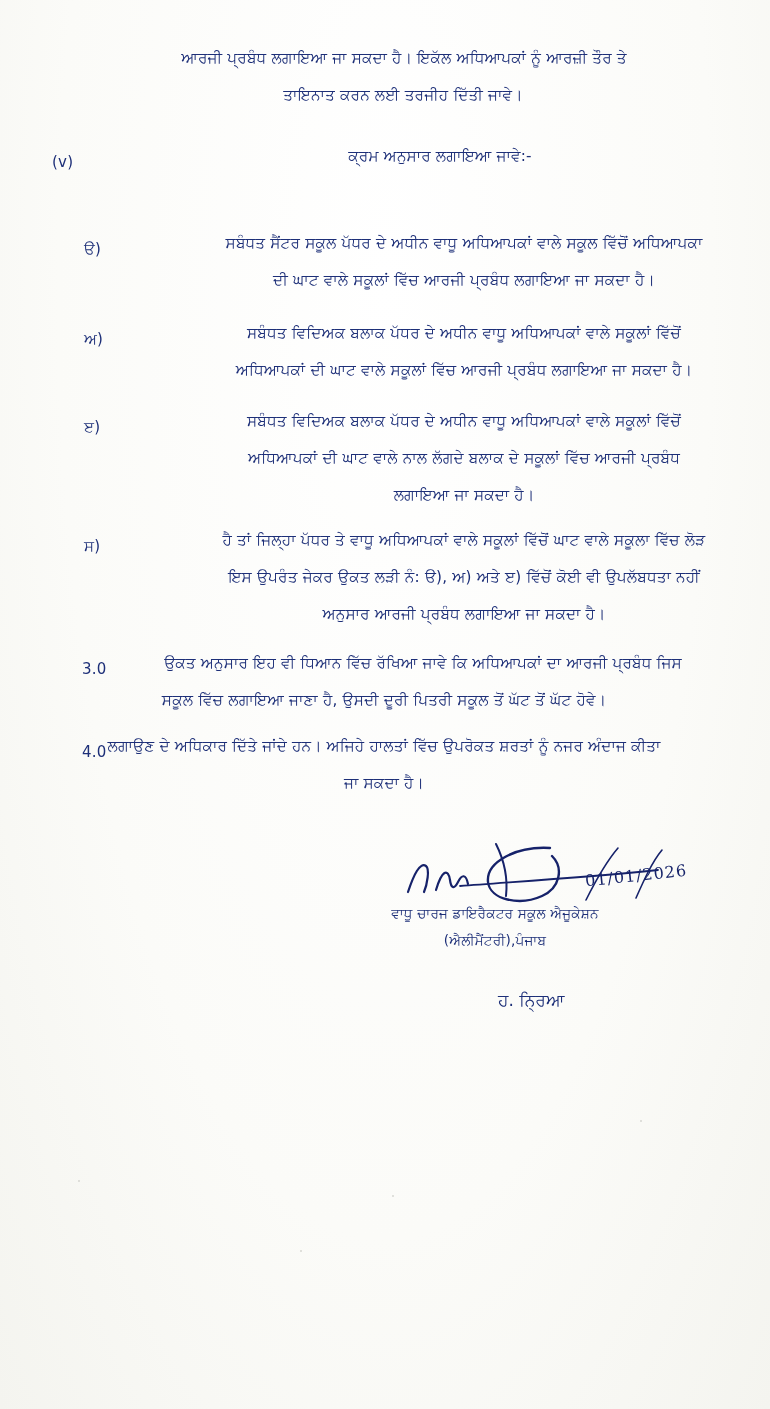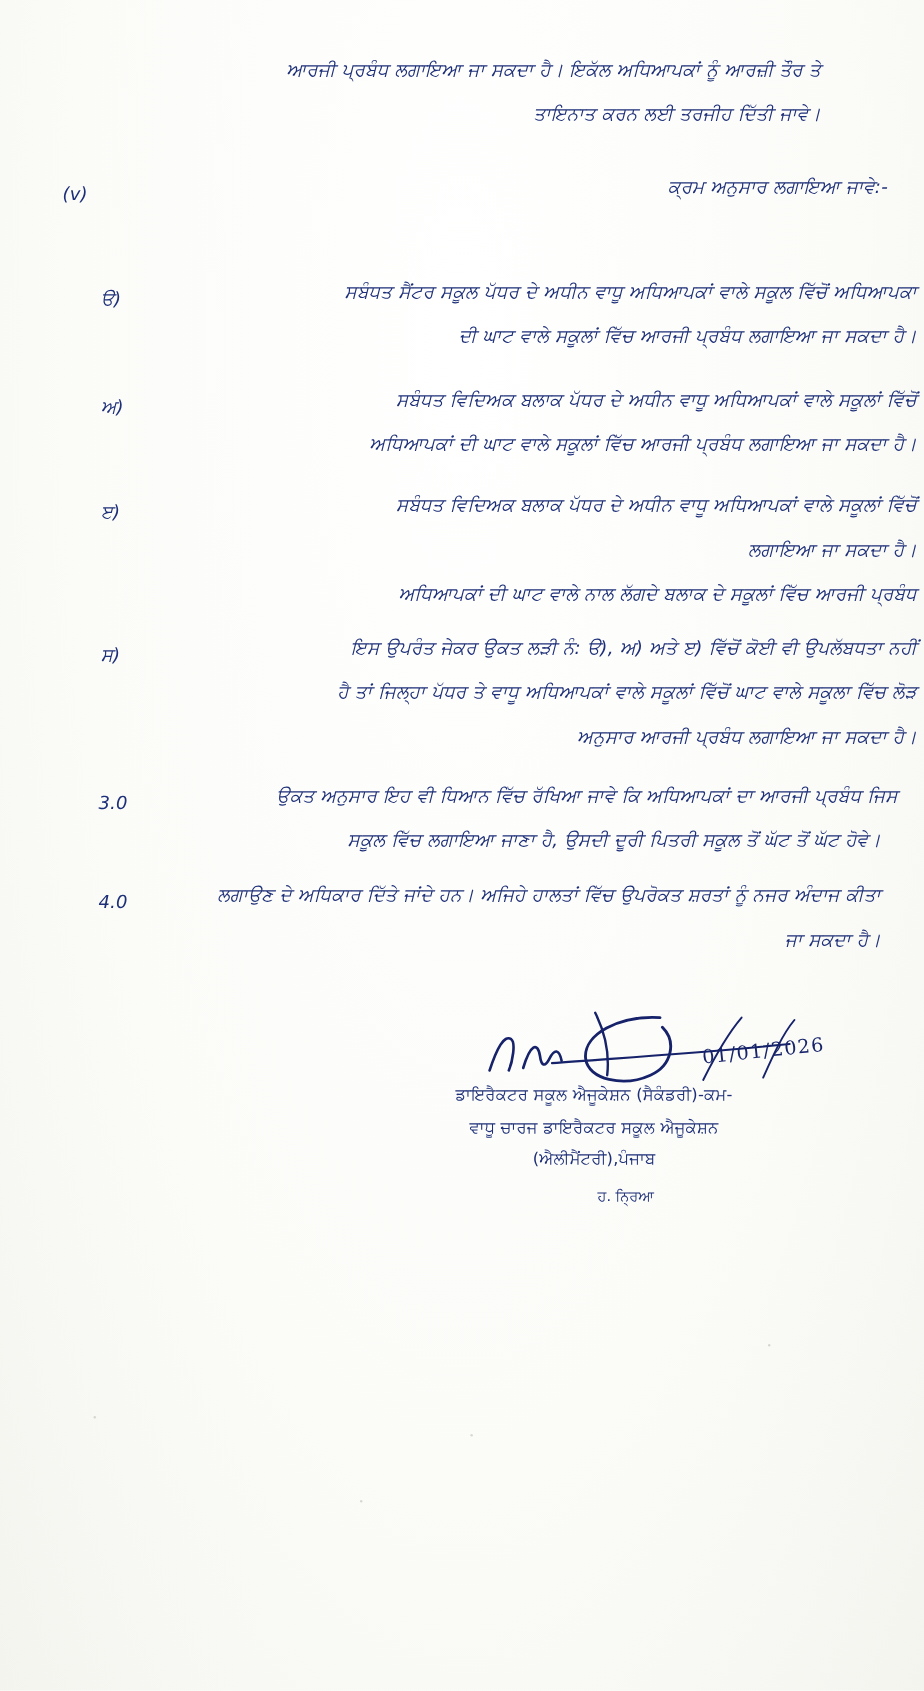--- a/index.html
+++ b/index.html
@@ -27,22 +27,21 @@
     left: 0;
     top: 0;
     width: 770px;
   }
   .para {
     position: relative;
     color: #1d2f78;
     font-size: 15.2px;
     line-height: 2.45;
     letter-spacing: 0.2px;
-    text-align: right;
-    font-style: italic;
+    text-align: center;
   }
   .lead-continue {
     position: absolute;
     left: 124px;
     top: 40px;
     width: 560px;
   }
   .lead-continue .ln { display: block; }
   .lead-continue .ln.l2 { margin-left: -2px; }
 
@@ -111,21 +110,21 @@
     font-size: 16px;
     color: #17246a;
     transform: rotate(-6deg);
     font-family: "DejaVu Serif", serif;
     letter-spacing: 1px;
   }
   .initials {
     position: absolute;
     left: 498px;
     top: 990px;
-    font-size: 12px;
+    font-size: 17px;
     color: #1d2f78;
   }
   .speck {
     position: absolute;
     width: 2px;
     height: 2px;
     background: #c9c9c2;
     border-radius: 50%;
     opacity: .7;
   }
@@ -162,30 +161,30 @@
       <span class="clause-body">
         <span class="ln">ਸਬੰਧਤ ਵਿਦਿਅਕ ਬਲਾਕ ਪੱਧਰ ਦੇ ਅਧੀਨ ਵਾਧੂ ਅਧਿਆਪਕਾਂ ਵਾਲੇ ਸਕੂਲਾਂ ਵਿੱਚੋਂ</span>
         <span class="ln">ਅਧਿਆਪਕਾਂ ਦੀ ਘਾਟ ਵਾਲੇ ਸਕੂਲਾਂ ਵਿੱਚ ਆਰਜੀ ਪ੍ਰਬੰਧ ਲਗਾਇਆ ਜਾ ਸਕਦਾ ਹੈ।</span>
       </span>
     </div>
 
     <div class="para clause sub sub-c">
       <span class="marker">ੲ)</span>
       <span class="clause-body">
         <span class="ln">ਸਬੰਧਤ ਵਿਦਿਅਕ ਬਲਾਕ ਪੱਧਰ ਦੇ ਅਧੀਨ ਵਾਧੂ ਅਧਿਆਪਕਾਂ ਵਾਲੇ ਸਕੂਲਾਂ ਵਿੱਚੋਂ</span>
+        <span class="ln">ਅਧਿਆਪਕਾਂ ਦੀ ਘਾਟ ਵਾਲੇ ਨਾਲ ਲੱਗਦੇ ਬਲਾਕ ਦੇ ਸਕੂਲਾਂ ਵਿੱਚ ਆਰਜੀ ਪ੍ਰਬੰਧ</span>
         <span class="ln">ਲਗਾਇਆ ਜਾ ਸਕਦਾ ਹੈ।</span>
-        <span class="ln">ਅਧਿਆਪਕਾਂ ਦੀ ਘਾਟ ਵਾਲੇ ਨਾਲ ਲੱਗਦੇ ਬਲਾਕ ਦੇ ਸਕੂਲਾਂ ਵਿੱਚ ਆਰਜੀ ਪ੍ਰਬੰਧ</span>
       </span>
     </div>
 
     <div class="para clause sub sub-d">
       <span class="marker">ਸ)</span>
       <span class="clause-body">
+        <span class="ln">ਹੈ ਤਾਂ ਜਿਲ੍ਹਾ ਪੱਧਰ ਤੇ ਵਾਧੂ ਅਧਿਆਪਕਾਂ ਵਾਲੇ ਸਕੂਲਾਂ ਵਿੱਚੋਂ ਘਾਟ ਵਾਲੇ ਸਕੂਲਾ ਵਿੱਚ ਲੋੜ</span>
         <span class="ln">ਇਸ ਉਪਰੰਤ ਜੇਕਰ ਉਕਤ ਲੜੀ ਨੰ: ੳ), ਅ) ਅਤੇ ੲ) ਵਿੱਚੋਂ ਕੋਈ ਵੀ ਉਪਲੱਬਧਤਾ ਨਹੀਂ</span>
-        <span class="ln">ਹੈ ਤਾਂ ਜਿਲ੍ਹਾ ਪੱਧਰ ਤੇ ਵਾਧੂ ਅਧਿਆਪਕਾਂ ਵਾਲੇ ਸਕੂਲਾਂ ਵਿੱਚੋਂ ਘਾਟ ਵਾਲੇ ਸਕੂਲਾ ਵਿੱਚ ਲੋੜ</span>
         <span class="ln">ਅਨੁਸਾਰ ਆਰਜੀ ਪ੍ਰਬੰਧ ਲਗਾਇਆ ਜਾ ਸਕਦਾ ਹੈ।</span>
       </span>
     </div>
 
     <div class="para clause num-clause clause-30">
       <span class="marker">3.0</span>
       <span class="clause-body">
         <span class="ln">ਉਕਤ ਅਨੁਸਾਰ ਇਹ ਵੀ ਧਿਆਨ ਵਿੱਚ ਰੱਖਿਆ ਜਾਵੇ ਕਿ ਅਧਿਆਪਕਾਂ ਦਾ ਆਰਜੀ ਪ੍ਰਬੰਧ ਜਿਸ</span>
         <span class="ln full">ਸਕੂਲ ਵਿੱਚ ਲਗਾਇਆ ਜਾਣਾ ਹੈ, ਉਸਦੀ ਦੂਰੀ ਪਿਤਰੀ ਸਕੂਲ ਤੋਂ ਘੱਟ ਤੋਂ ਘੱਟ ਹੋਵੇ।</span>
       </span>
@@ -207,21 +206,20 @@
     <path d="M150,8 C116,6 86,22 88,42 C90,60 120,66 142,56 C160,48 164,28 152,16" fill="none" stroke="#16226a" stroke-width="2.4" stroke-linecap="round"></path>
     <path d="M96,4 C104,20 108,38 106,56" fill="none" stroke="#16226a" stroke-width="2" stroke-linecap="round"></path>
     <path d="M60,46 C110,42 180,38 258,30" fill="none" stroke="#16226a" stroke-width="1.8" stroke-linecap="round"></path>
     <path d="M186,60 C196,40 206,22 218,8" fill="none" stroke="#16226a" stroke-width="1.6" stroke-linecap="round"></path>
     <path d="M236,58 C244,40 252,22 262,10" fill="none" stroke="#16226a" stroke-width="1.6" stroke-linecap="round"></path>
   </svg>
 
   <div class="sign-date">01/01/2026</div>
 
   <div class="sign-block">
-    <span class="ln">ਡਾਇਰੈਕਟਰ ਸਕੂਲ ਐਜੂਕੇਸ਼ਨ (ਸੈਕੰਡਰੀ)-ਕਮ-</span>
     <span class="ln">ਵਾਧੂ ਚਾਰਜ ਡਾਇਰੈਕਟਰ ਸਕੂਲ ਐਜੂਕੇਸ਼ਨ</span>
     <span class="ln">(ਐਲੀਮੈਂਟਰੀ),ਪੰਜਾਬ</span>
   </div>
 
   <div class="initials">ਹ. ਨ੍ਰਿਆ</div>
 
   <div class="speck" style="left:78px; top:1180px;"></div>
   <div class="speck" style="left:392px; top:1195px;"></div>
   <div class="speck" style="left:300px; top:1250px;"></div>
   <div class="speck" style="left:640px; top:1120px;"></div>

